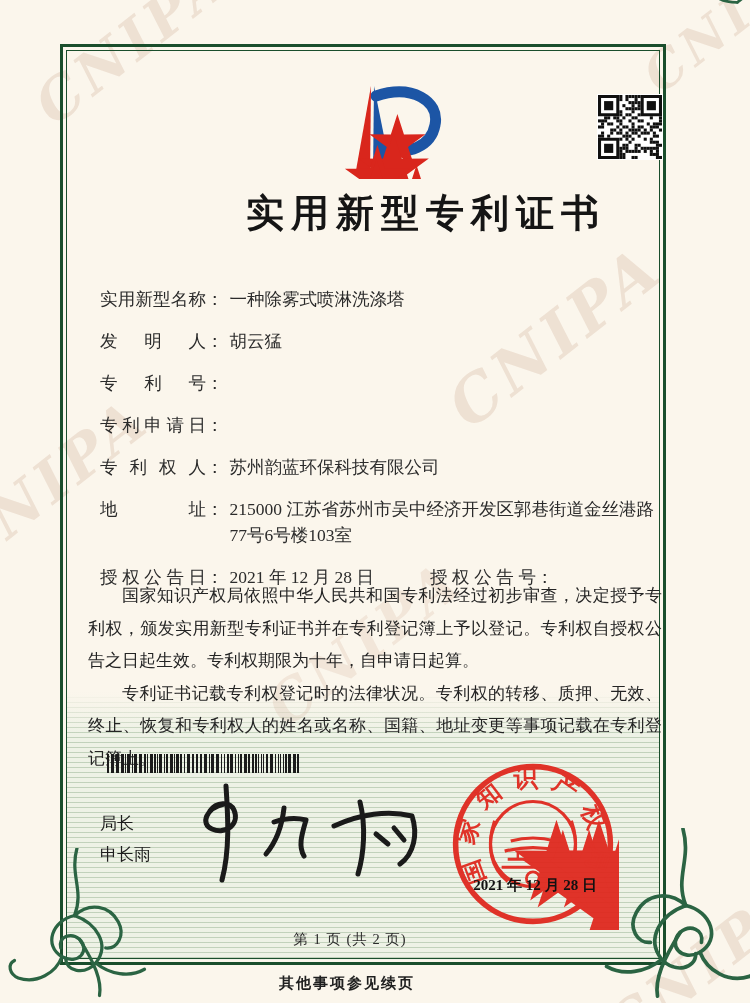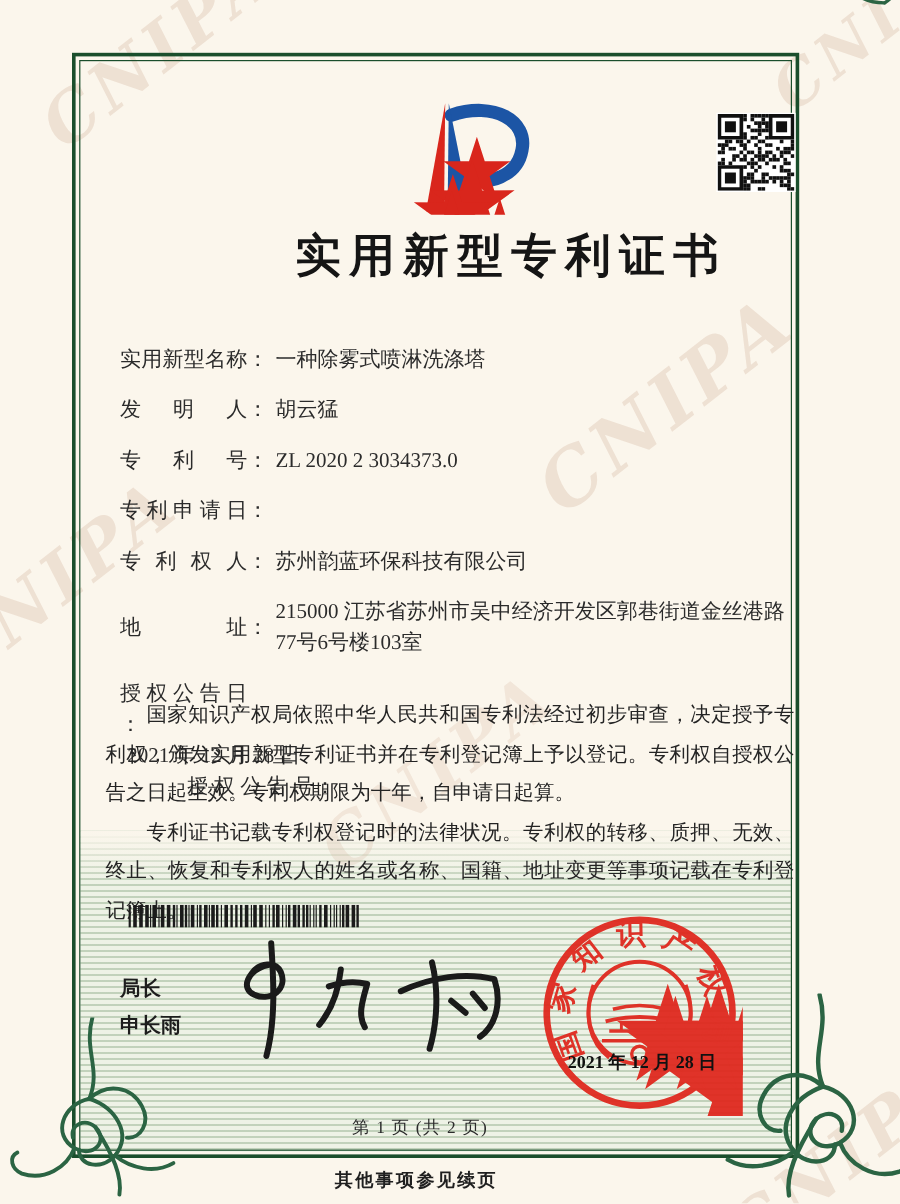--- a/index.html
+++ b/index.html
@@ -33,35 +33,35 @@
   
   .cert-no{position:absolute;left:96px;top:94px;font-size:17.5px;letter-spacing:1px;z-index:3;}
   .logo{position:absolute;left:310px;top:84px;width:140px;height:95px;z-index:3;}
   .qr{position:absolute;left:597px;top:94px;width:64px;height:64px;background:#fff;
       padding:1px;z-index:3;}
   
   .title{position:absolute;left:60px;top:188px;width:732px;text-align:center;
          font-size:38px;font-weight:700;letter-spacing:7px;color:#151515;z-index:3;}
   
   .fields{position:absolute;left:100px;top:286px;width:560px;z-index:3;font-size:17.5px;}
-  .row{display:flex;align-items:center;margin-bottom:16px;line-height:26px;}
+  .row{display:flex;align-items:flex-start;margin-bottom:16px;line-height:26px;}
   .lbl{display:inline-block;width:106px;text-align:justify;text-align-last:justify;flex:none;}
   .colon{flex:none;}
   .val{margin-left:6px;max-width:446px;}
-  .grant-row{display:flex;line-height:26px;flex-direction:column;}
+  .grant-row{display:flex;line-height:26px;}
   .grant-row .pair2{margin-left:56px;display:flex;}
   
   .paras{position:absolute;left:88px;top:580px;width:574px;z-index:3;
          font-size:17px;line-height:32.5px;text-align:justify;color:#242424;}
   .paras p{margin:0;text-indent:2em;}
   
   .barcode{position:absolute;left:107px;top:754px;width:194px;height:19px;z-index:3;}
   .sig-block{position:absolute;left:100px;top:808px;z-index:3;
              font-family:"Liberation Sans","DejaVu Sans",sans-serif;font-size:17px;
-             font-weight:700;color:#1d1d1d;line-height:31px;}
+             font-weight:400;color:#1d1d1d;line-height:31px;}
   .signature{position:absolute;left:188px;top:778px;width:235px;height:110px;z-index:3;}
   
   .seal{position:absolute;left:447px;top:758px;width:172px;height:172px;z-index:5;opacity:.93;}
   .seal-date{position:absolute;left:455px;top:876px;width:160px;text-align:center;z-index:6;
              font-size:15px;font-weight:700;color:#111;}
   
   .page-info{position:absolute;left:60px;top:930px;width:580px;text-align:center;
              font-size:14.5px;z-index:3;letter-spacing:1px;}
   .cont-note{position:absolute;left:0;top:974px;width:694px;text-align:center;
              font-size:15px;font-weight:700;letter-spacing:2px;z-index:3;color:#1f1f1f;}
@@ -290,21 +290,20 @@
       <span class="val">一种除雾式喷淋洗涤塔</span>
     </div>
     <div class="row">
       <span class="lbl">发明人</span>
         <span class="colon">：</span>
       <span class="val">胡云猛</span>
     </div>
     <div class="row">
       <span class="lbl">专利号</span>
         <span class="colon">：</span>
-      <span class="val">ZL 2020 2 3034373.0</span>
     </div>
     <div class="row">
       <span class="lbl">专利申请日</span>
         <span class="colon">：</span>
     </div>
     <div class="row">
       <span class="lbl">专利权人</span>
         <span class="colon">：</span>
       <span class="val">苏州韵蓝环保科技有限公司</span>
     </div>

